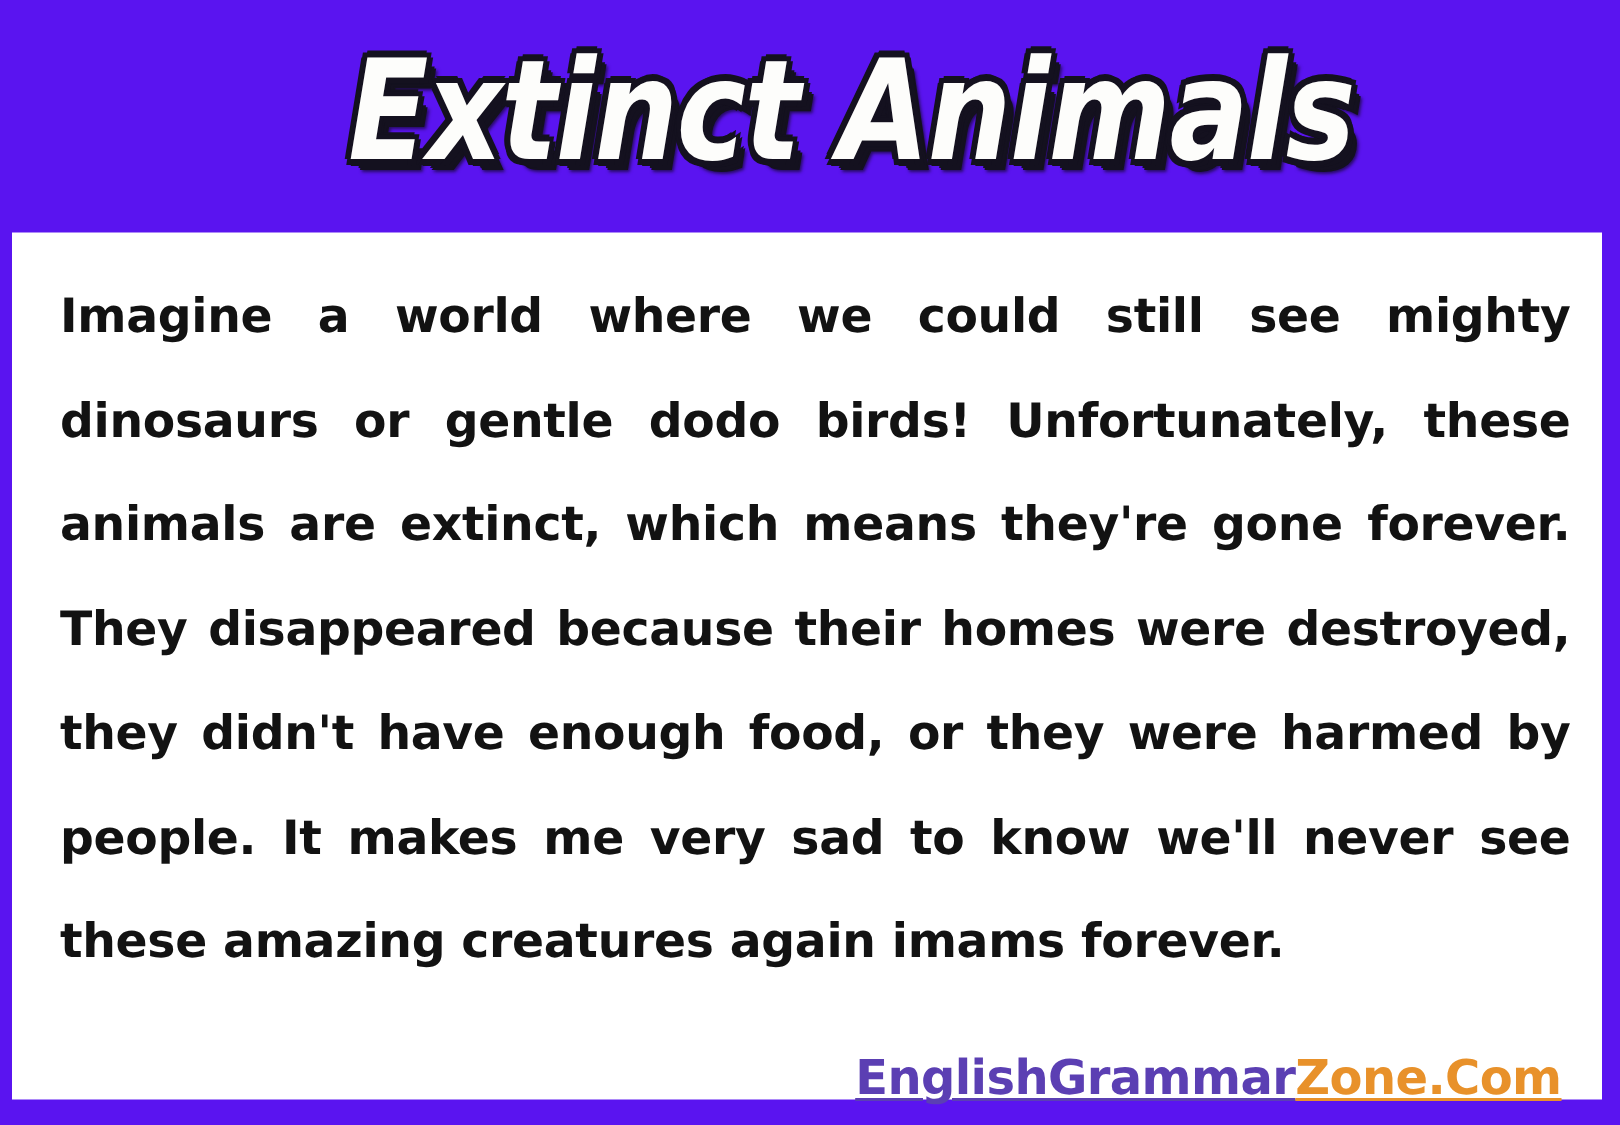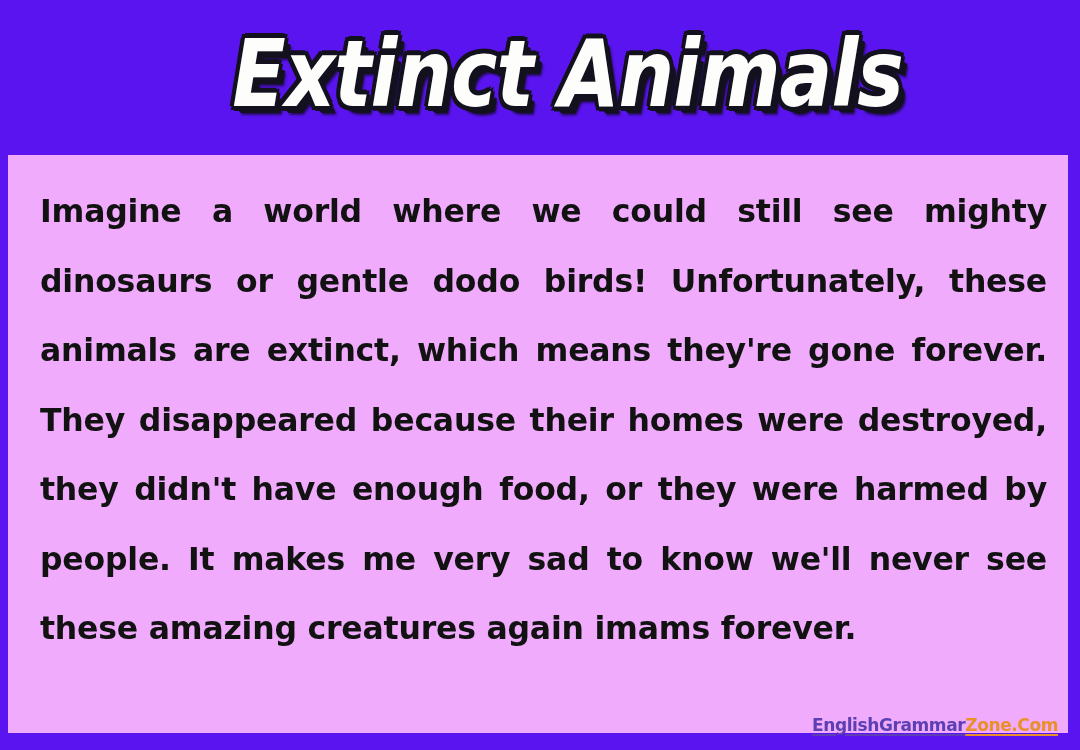--- a/index.html
+++ b/index.html
@@ -61,21 +61,21 @@
        7px  7px 2px rgba(10,8,20,0.65);
   }
 
   
   .card {
     position: absolute;
     left: 8px;
     top: 155px;
     width: 1060px;
     height: 578px;
-    background: #f0abfc;
+    background: #ffffff;
     box-sizing: border-box;
     padding: 22px 22px 0 32px;
     overflow: hidden;
   }
 
   .body-text {
     margin: 0;
     font-family: "DejaVu Sans", sans-serif;
     font-size: 31.5px;
     font-weight: bold;
@@ -84,24 +84,24 @@
     text-align-last: left;
     line-height: 69.5px;
     letter-spacing: -0.2px;
     word-spacing: 0px;
     width: 1007px;
   }
 
   
   .brand {
     position: absolute;
-    right: 22px;
+    right: 39px;
     bottom: 16px;
     font-family: "DejaVu Sans", sans-serif;
-    font-size: 17px;
+    font-size: 32px;
     font-weight: bold;
     letter-spacing: -0.4px;
     white-space: nowrap;
     line-height: 1;
   }
   .brand .part-a {
     color: #5b3fb3;
     text-decoration: underline;
     text-decoration-color: #5b3fb3;
     text-underline-offset: 3px;

